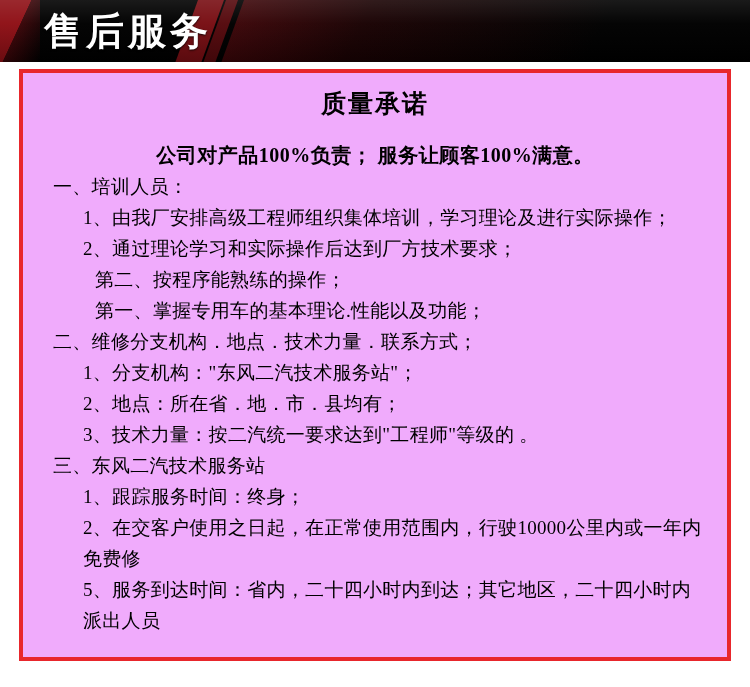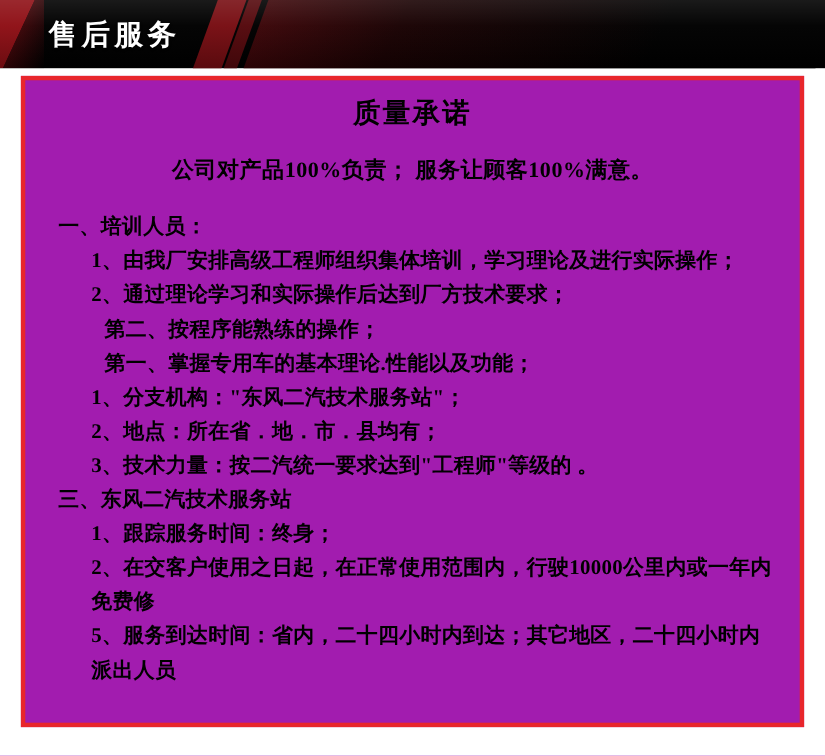--- a/index.html
+++ b/index.html
@@ -72,38 +72,38 @@
     width: 750px;
     height: 62px;
     background: linear-gradient(180deg, rgba(255,255,255,0.10) 0%, rgba(255,255,255,0.02) 38%, rgba(0,0,0,0.25) 100%);
     pointer-events: none;
   }
   .banner-title {
     position: absolute;
     left: 44px;
     top: 8px;
     font-family: "Liberation Sans", "DejaVu Sans", sans-serif;
-    font-size: 26px;
+    font-size: 38px;
     font-weight: bold;
     letter-spacing: 4px;
     color: #ffffff;
     line-height: 46px;
     text-shadow: 0 1px 2px rgba(0,0,0,0.8);
   }
 
   
   .content-box {
     position: absolute;
     left: 19px;
     top: 69px;
     width: 712px;
     height: 592px;
     box-sizing: border-box;
     border: 4px solid #e8262c;
-    background: #a21caf;
+    background: #f0abfc;
     padding: 10px 18px 10px 18px;
   }
 
   .doc-title {
     text-align: center;
     font-size: 25px;
     font-weight: bold;
     letter-spacing: 2px;
     line-height: 34px;
     margin-top: 4px;
@@ -111,24 +111,24 @@
   .doc-subtitle {
     text-align: center;
     font-size: 20px;
     font-weight: bold;
     letter-spacing: 0.5px;
     line-height: 32px;
     margin-top: 18px;
   }
 
   .body-text {
-    margin-top: 20px;
+    margin-top: 0;
     font-size: 19px;
     line-height: 31px;
-    font-weight: bold;
+    font-weight: normal;
     letter-spacing: 0.3px;
   }
   .lvl1 {
     padding-left: 12px;
   }
   .lvl2 {
     padding-left: 42px;
   }
   .lvl3 {
     padding-left: 54px;
@@ -157,20 +157,21 @@
     <div class="doc-subtitle">公司对产品100%负责；  服务让顾客100%满意。</div>
 
     <div class="body-text">
 
       <div class="lvl1">一、培训人员：</div>
       <div class="lvl2">1、由我厂安排高级工程师组织集体培训，学习理论及进行实际操作；</div>
       <div class="lvl2">2、通过理论学习和实际操作后达到厂方技术要求；</div>
       <div class="lvl3">第二、按程序能熟练的操作；</div>
       <div class="lvl3">第一、掌握专用车的基本理论.性能以及功能；</div>
 
+      <div class="lvl1">二、维修分支机构．地点．技术力量．联系方式；</div>
       <div class="lvl2">1、分支机构："东风二汽技术服务站"；</div>
       <div class="lvl2">2、地点：所在省．地．市．县均有；</div>
       <div class="lvl2">3、技术力量：按二汽统一要求达到"工程师"等级的 。</div>
 
       <div class="lvl1">三、东风二汽技术服务站</div>
       <div class="lvl2">1、跟踪服务时间：终身；</div>
       <div class="lvl2">2、在交客户使用之日起，在正常使用范围内，行驶10000公里内或一年内免费修</div>
       <div class="lvl2">5、服务到达时间：省内，二十四小时内到达；其它地区，二十四小时内派出人员</div>
 
     </div>

